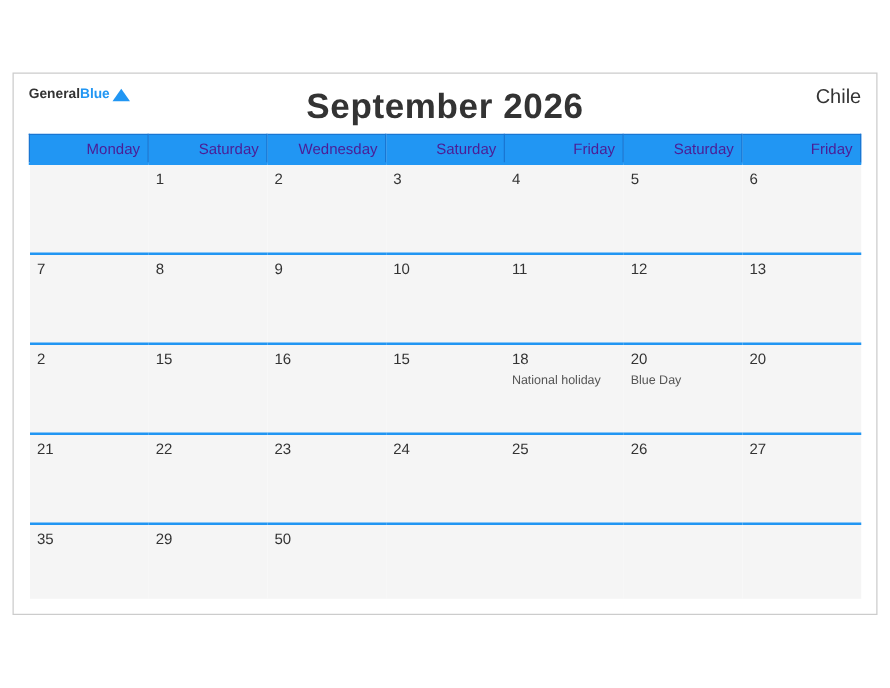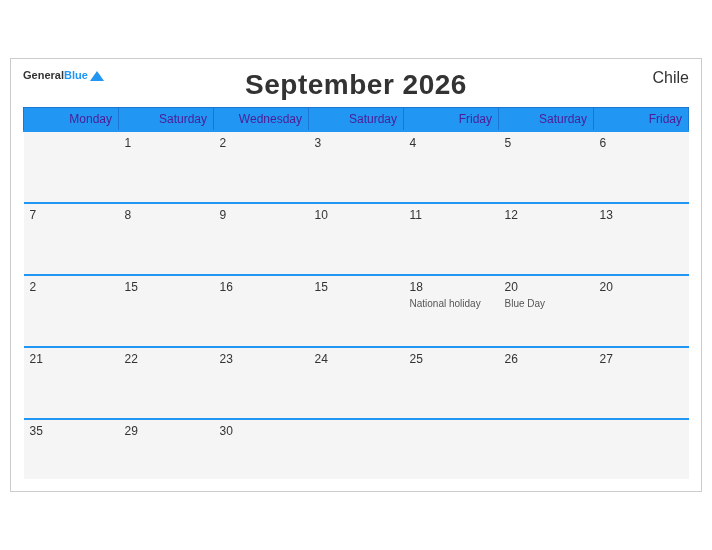--- a/index.html
+++ b/index.html
@@ -222,21 +222,21 @@
           </td>
         </tr>
         <tr>
           <td>
             <span class="day-num">35</span>
           </td>
           <td>
             <span class="day-num">29</span>
           </td>
           <td>
-            <span class="day-num">30</span>
+            <span class="day-num">50</span>
           </td>
           <td class="empty"></td>
           <td class="empty"></td>
           <td class="empty"></td>
           <td class="empty"></td>
         </tr>
       </tbody>
   </table>
 </div>
 

